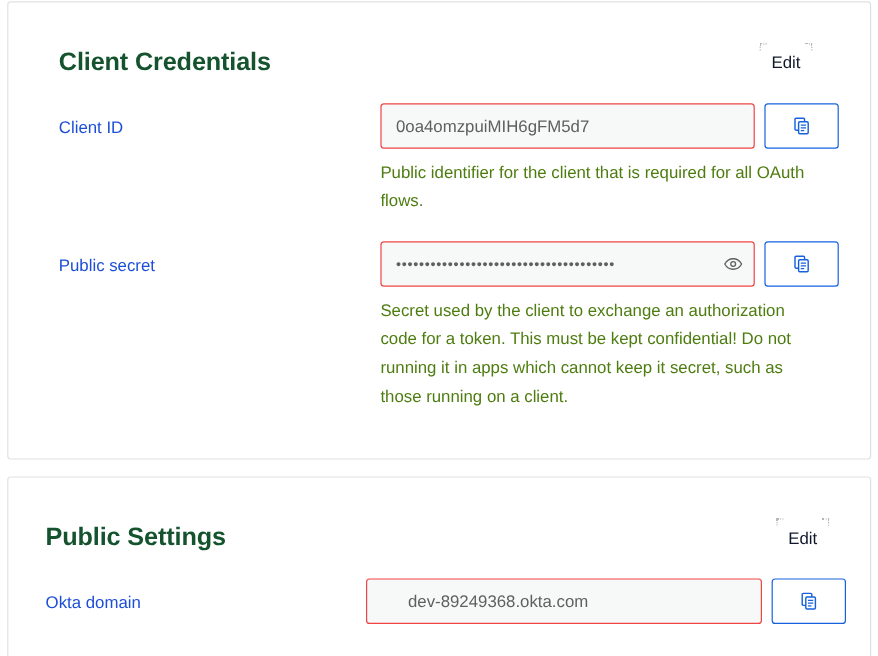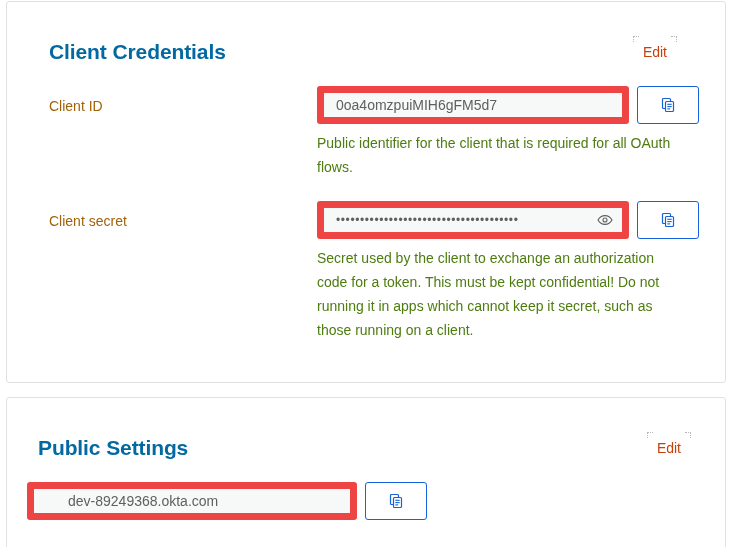--- a/index.html
+++ b/index.html
@@ -40,29 +40,29 @@
     height: 160px;
   }
   .card-header {
     display: flex;
     align-items: flex-start;
     justify-content: space-between;
   }
   .card-title {
     font-size: 21px;
     font-weight: bold;
-    color: #0369a1;
+    color: #14532d;
     margin: 0;
     letter-spacing: -0.1px;
   }
   .title-credentials { padding-left: 22px; padding-top: 16px; }
   .title-general { padding-left: 11px; padding-top: 16px; }
   .edit-link {
     font-size: 14px;
-    color: #c2410c;
+    color: #0f172a;
     text-decoration: none;
     cursor: pointer;
     padding: 4px 6px;
     border-radius: 3px;
     position: relative;
   }
   .edit-credentials { margin-top: 16px; margin-right: 32px; }
   .edit-general { margin-top: 16px; margin-right: 18px; }
   
   .edit-link::before,
@@ -83,37 +83,37 @@
   }
 
   .field-row {
     display: flex;
     align-items: flex-start;
     margin-top: 22px;
   }
   .field-row.row-secret { margin-top: 22px; }
   .field-label {
     font-size: 14px;
-    color: #a16207;
+    color: #1d4ed8;
     line-height: 20px;
     padding-top: 10px;
   }
   .label-credentials { width: 268px; padding-left: 22px; }
   .label-general { width: 268px; padding-left: 11px; }
   .field-body {
     flex: 1;
   }
   .input-wrap {
     display: flex;
     align-items: stretch;
   }
   .text-input {
     box-sizing: border-box;
     height: 38px;
-    border: 7px solid #ef4444;
+    border: 1px solid #ef4444;
     border-radius: 3px;
     background: #f7f8f8;
     color: #5f5f5f;
     font-size: 14px;
     padding: 0 12px;
     line-height: 36px;
     display: flex;
     align-items: center;
     overflow: hidden;
     white-space: nowrap;
@@ -187,21 +187,21 @@
                 <line x1="7.3" y1="11.9" x2="10.2" y2="11.9" stroke="#1662dd" stroke-width="1.1"></line>
               </svg>
             </span>
           </div>
         </div>
         <div class="help-text">Public identifier for the client that is required for all OAuth flows.</div>
       </div>
     </div>
 
     <div class="field-row row-secret">
-      <div class="field-label label-credentials">Client secret</div>
+      <div class="field-label label-credentials">Public secret</div>
       <div class="field-body">
         <div class="input-wrap">
           <div class="text-input input-secret">
             <span class="secret-dots">••••••••••••••••••••••••••••••••••••••</span>
             <span class="eye-btn">
               <svg width="16" height="12" viewBox="0 0 16 12" fill="none" xmlns="http://www.w3.org/2000/svg">
                 <path d="M1 6C2.6 3 5.2 1.6 8 1.6S13.4 3 15 6c-1.6 3-4.2 4.4-7 4.4S2.6 9 1 6z" stroke="#5f5f5f" stroke-width="1.1" fill="none"></path>
                 <circle cx="8" cy="6" r="2" stroke="#5f5f5f" stroke-width="1.1" fill="none"></circle>
               </svg>
             </span>
@@ -223,20 +223,21 @@
     </div>
   </section>
 
   <section class="card card-general">
     <div class="card-header">
       <h2 class="card-title title-general">Public Settings</h2>
       <a class="edit-link edit-general">Edit</a>
     </div>
 
     <div class="field-row">
+      <div class="field-label label-general">Okta domain</div>
       <div class="field-body">
         <div class="input-wrap">
           <div class="text-input input-domain">dev-89249368.okta.com</div>
           <div class="copy-btn">
             <span>
               <svg width="16" height="16" viewBox="0 0 16 16" fill="none" xmlns="http://www.w3.org/2000/svg">
                 <rect x="2.5" y="1.5" width="8" height="10" rx="1" stroke="#1662dd" stroke-width="1.2" fill="#ffffff"></rect>
                 <rect x="5.5" y="4.5" width="8" height="10" rx="1" stroke="#1662dd" stroke-width="1.2" fill="#ffffff"></rect>
                 <line x1="7.3" y1="7.3" x2="11.7" y2="7.3" stroke="#1662dd" stroke-width="1.1"></line>
                 <line x1="7.3" y1="9.6" x2="11.7" y2="9.6" stroke="#1662dd" stroke-width="1.1"></line>

